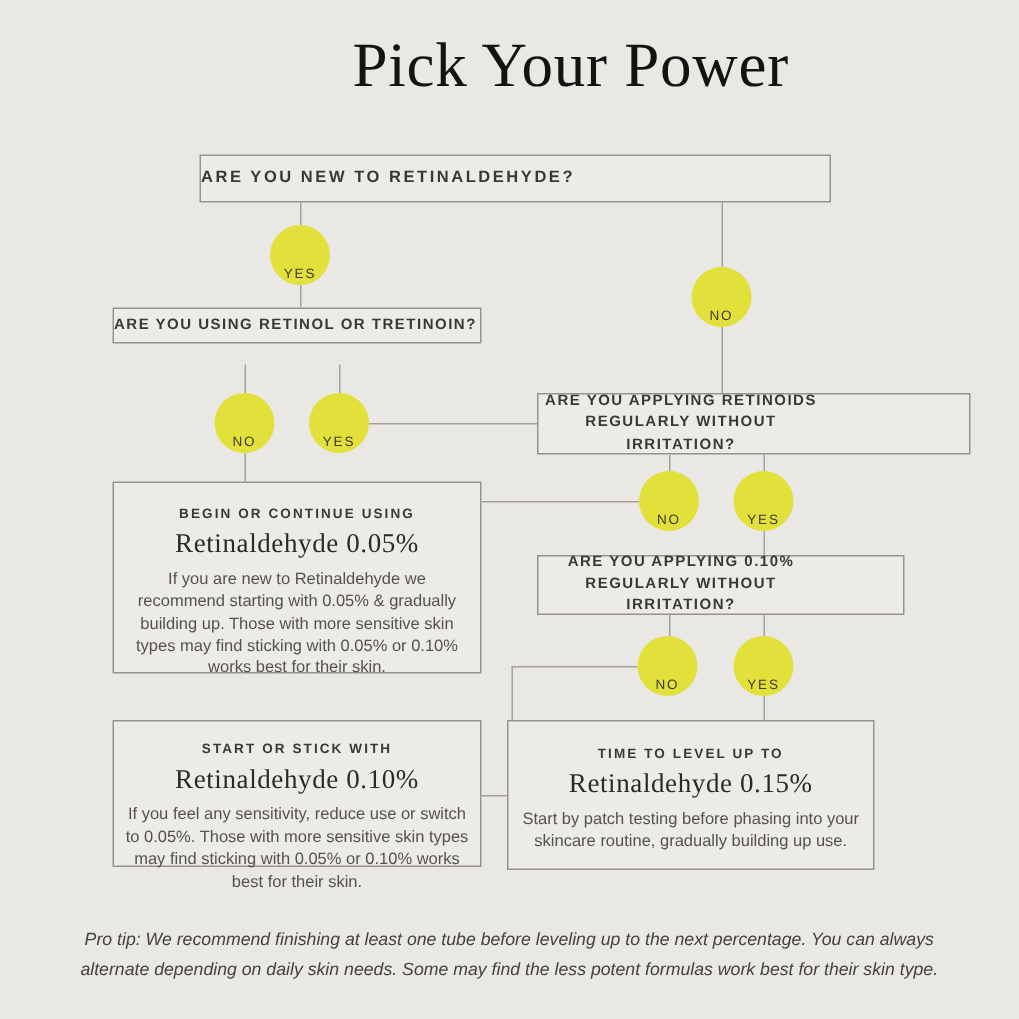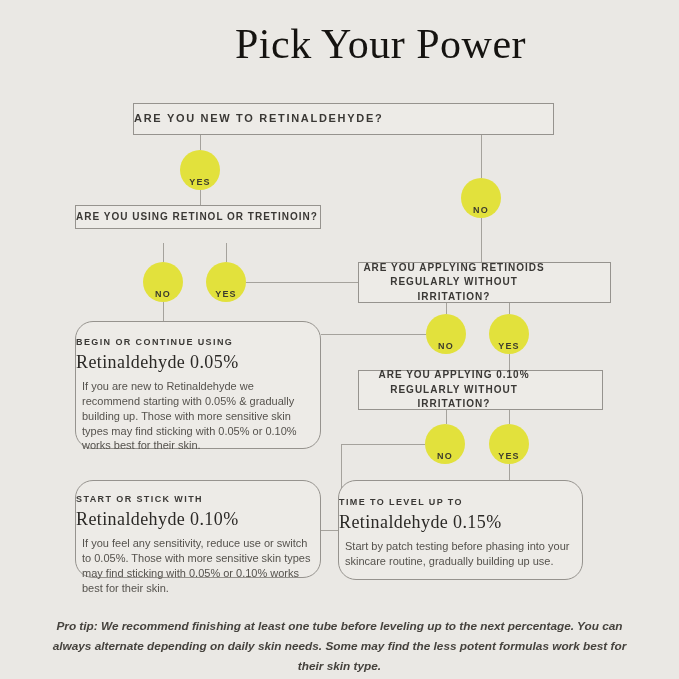--- a/index.html
+++ b/index.html
@@ -17,46 +17,45 @@
     position:absolute;box-sizing:border-box;
     background:#edebe7;border:1px solid #96938e;
   }
   .qbox{display:flex;align-items:center;justify-content:flex-start;text-align:center;}
   .qlabel{
     font-size:10px;font-weight:bold;letter-spacing:1px;line-height:1.45;
     color:#3a3835;text-transform:uppercase;
   }
   .qlabel.big{font-size:11px;letter-spacing:1.7px;}
   .qlabel.narrow{display:inline-block;max-width:190px;}
-  .rbox{border-radius:18px;}
+  .rbox{text-align:center;}
   .eyebrow{
     font-size:9px;font-weight:bold;letter-spacing:1.4px;color:#3a3835;
     text-transform:uppercase;margin:0 0 5px 0;
   }
   .rname{
     font-family:"Liberation Serif",serif;font-weight:normal;
     font-size:18px;letter-spacing:0.4px;color:#2b2926;margin:0 0 6px 0;
   }
   .rbody{
     font-size:11px;line-height:1.35;color:#55524d;margin:0;
     padding:0 6px;
   }
   .circle{
     position:absolute;width:40px;height:40px;border-radius:50%;
     background:#e2e13c;display:flex;align-items:center;justify-content:center;
   }
   .circle span{
-    font-size:9px;font-weight:bold;letter-spacing:1.2px;color:#3c3b2d;margin-top:24px;
+    font-size:9px;font-weight:normal;letter-spacing:1.2px;color:#3c3b2d;margin-top:24px;
   }
   .ln{position:absolute;background:#a5a29c;}
   .protip{
     position:absolute;left:40px;top:616px;width:599px;margin:0;
     text-align:center;font-style:italic;font-size:11.8px;line-height:1.7;
     color:#45423d;
-    font-weight:bold;
   }
 </style>
 </head>
 <body>
 
 <div class="canvas">
 
   <h1 class="title">Pick Your Power</h1>
 
   <div class="ln" style="left:200px;top:134px;width:1px;height:16px"></div>
@@ -79,21 +78,21 @@
   <div class="ln" style="left:509px;top:464px;width:1px;height:16px"></div>
 
   <div class="qbox" style="left:133px;top:103px;width:421px;height:32px">
     <span class="qlabel big">ARE YOU NEW TO RETINALDEHYDE?</span>
   </div>
 
   <div class="qbox" style="left:75px;top:205px;width:246px;height:24px">
     <span class="qlabel">ARE YOU USING RETINOL OR TRETINOIN?</span>
   </div>
 
-  <div class="qbox" style="left:358px;top:262px;width:253px;height:41px">
+  <div class="qbox" style="left:358px;top:262px;width:289px;height:41px">
     <span class="qlabel narrow">ARE YOU APPLYING RETINOIDS REGULARLY WITHOUT IRRITATION?</span>
   </div>
 
   <div class="qbox" style="left:358px;top:370px;width:245px;height:40px">
     <span class="qlabel narrow">ARE YOU APPLYING 0.10% REGULARLY WITHOUT IRRITATION?</span>
   </div>
 
   <div class="circle" style="left:180px;top:150px">
     <span>YES</span>
   </div>

